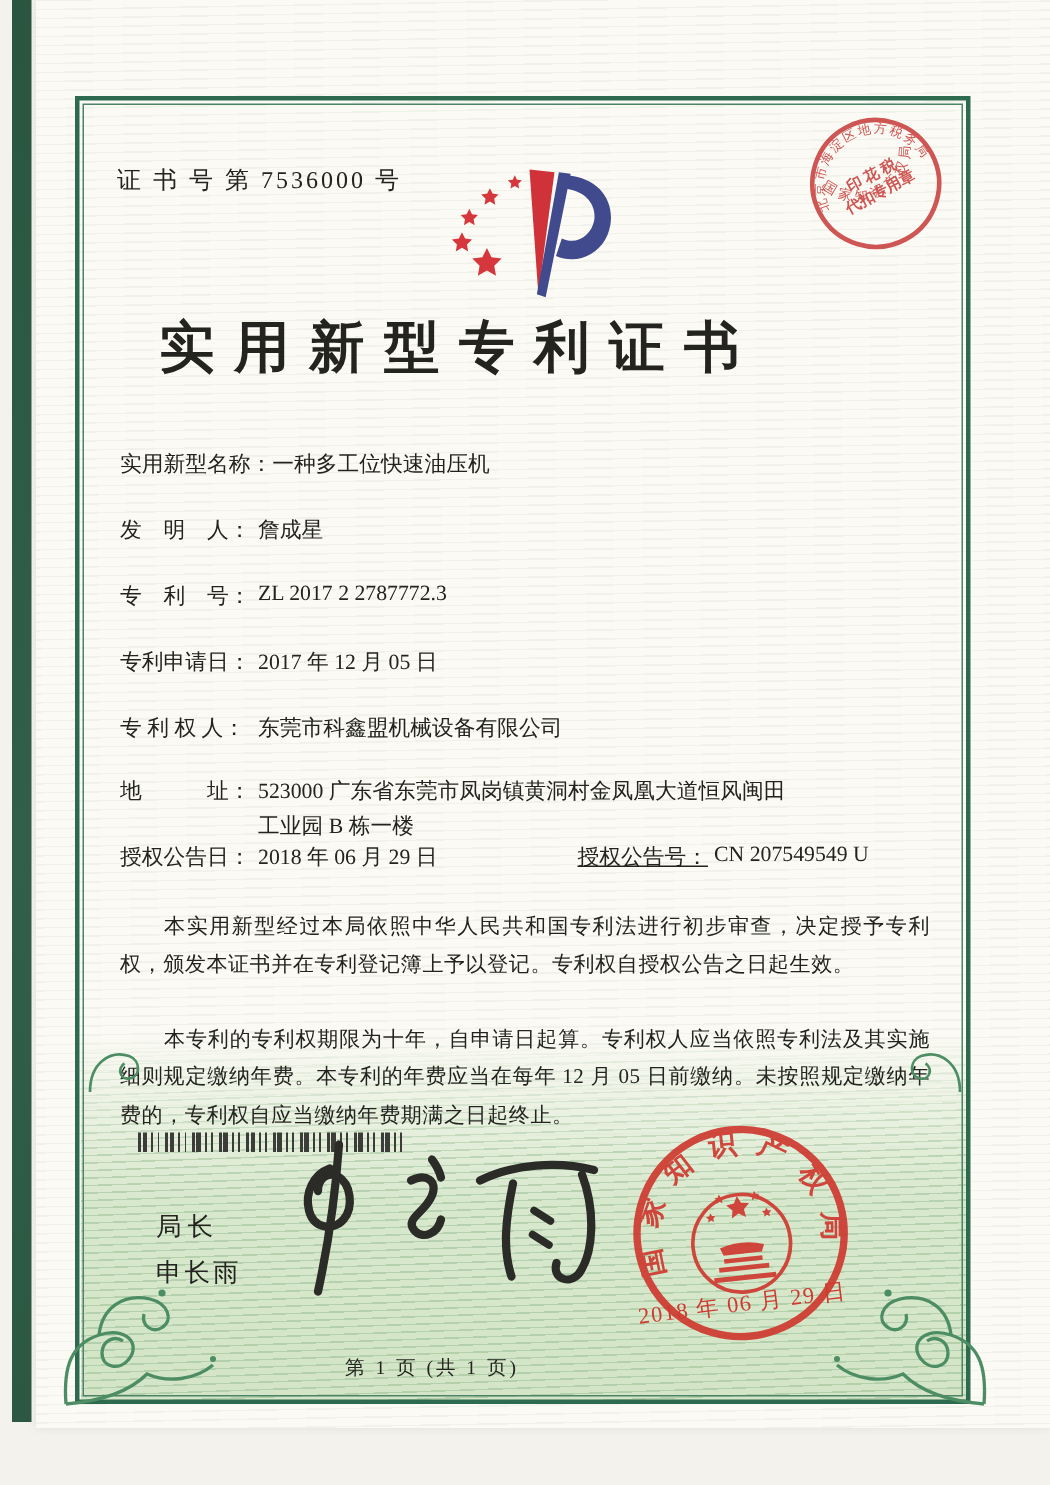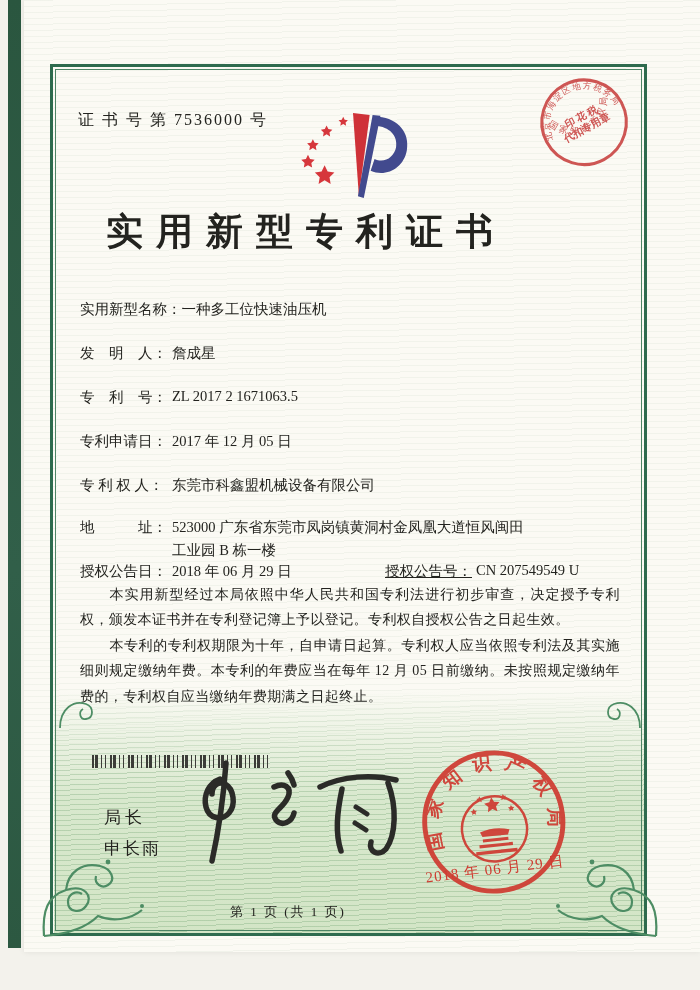--- a/index.html
+++ b/index.html
@@ -34,21 +34,21 @@
   .row { position:absolute; left:80px; white-space:pre; font-size:14.5px; display:flex; }
   .row .lbl { min-width:92px; white-space:pre; }
   .row .val { white-space:pre;text-align:center; }
   .r1{top:300px} .r2{top:344px} .r3{top:388px} .r4{top:432px} .r5{top:476px} .r6{top:518px} .r7{top:562px}
   .addr2 { position:absolute; left:172px; top:541px; font-size:14.5px; white-space:pre; }
   .grant-right { position:absolute; left:305px; top:0; display:flex; }
   .grant-right .lbl { min-width:0; margin-right:4px;text-decoration:underline; }
 
   .paras { position:absolute; left:80px; top:582px; width:540px; }
   .paras p { font-size:14px; line-height:25.4px; text-indent:2.1em;
-    text-align:justify; letter-spacing:.4px; }
+    text-align:justify; letter-spacing:.4px;margin-top:24px; }
 
   .barcode { position:absolute; left:92px; top:755px; width:180px; height:13px;
     background:repeating-linear-gradient(90deg,#3c3c38 0 2px,transparent 2px 3px,#3c3c38 3px 6px,transparent 6px 9px,#3c3c38 9px 10px,transparent 10px 13px,#3c3c38 13px 14px,transparent 14px 18px); }
 
   .director-title { position:absolute; left:104px; top:806px; font-size:17px; letter-spacing:4px;
     font-family:"Liberation Sans","DejaVu Sans",sans-serif; }
   .director-name { position:absolute; left:104px; top:837px; font-size:17px; letter-spacing:2px;
     font-family:"Liberation Sans","DejaVu Sans",sans-serif; }
   .signature { position:absolute; left:190px; top:757px; }
 
@@ -114,21 +114,21 @@
 <div class="row r1">
   <span class="lbl">实用新型名称：</span>
   <span class="val">一种多工位快速油压机</span>
 </div>
 <div class="row r2">
   <span class="lbl">发　明　人：</span>
   <span class="val">詹成星</span>
 </div>
 <div class="row r3">
   <span class="lbl">专　利　号：</span>
-  <span class="val">ZL 2017 2 1671063.5</span>
+  <span class="val">ZL 2017 2 2787772.3</span>
 </div>
 <div class="row r4">
   <span class="lbl">专利申请日：</span>
   <span class="val">2017 年 12 月 05 日</span>
 </div>
 <div class="row r5">
   <span class="lbl">专 利 权 人：</span>
   <span class="val">东莞市科鑫盟机械设备有限公司</span>
 </div>
 <div class="row r6">

